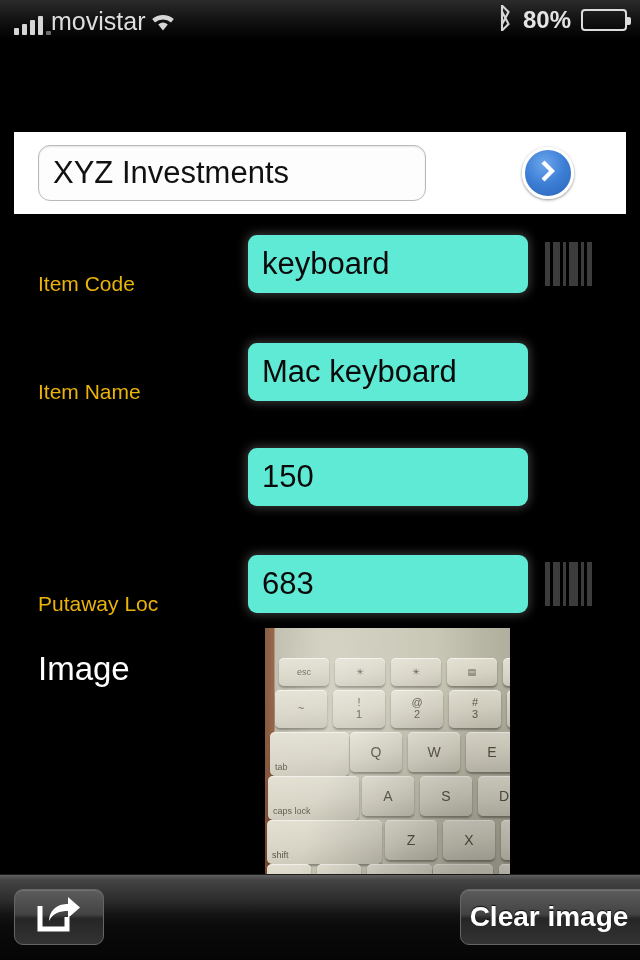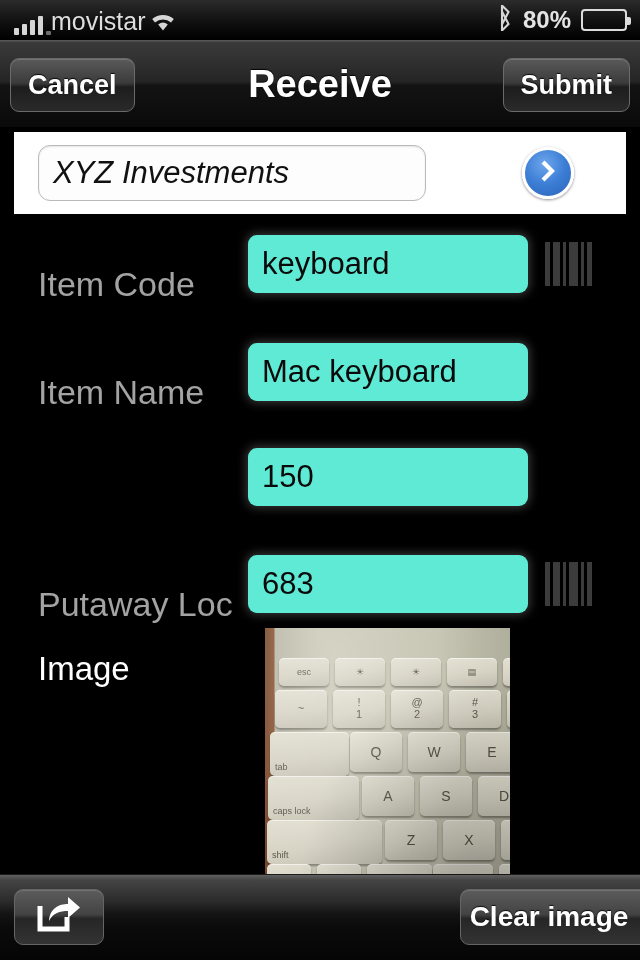--- a/index.html
+++ b/index.html
@@ -105,40 +105,40 @@
     margin-left: 24px;
     width: 388px; height: 56px;
     background: #fdfdfd;
     border: 1px solid #b9b9b9;
     border-radius: 12px;
     box-sizing: border-box;
     display: flex; align-items: center;
     padding: 0 14px;
     font-size: 31px; color: #111;
     box-shadow: inset 0 1px 2px rgba(0,0,0,0.10);
-    overflow: hidden; white-space: nowrap; font-style: italic;
+    overflow: hidden; white-space: nowrap;
   }
   .go-btn {
     margin-left: 96px;
     width: 52px; height: 52px; border-radius: 50%;
     background: radial-gradient(circle at 42% 30%, #6ea6ec 0%, #3d7fd6 48%, #2a62b8 100%);
     border: 3px solid #fff;
     box-shadow: 0 1px 3px rgba(0,0,0,0.45);
     box-sizing: border-box;
     display: flex; align-items: center; justify-content: center;
   }
 
   
   .row {
     position: absolute; left: 0; width: 640px; height: 72px;
     display: flex; align-items: center;
   }
   .row-label {
     position: absolute; left: 38px;
-    font-size: 34px; color: #a3a3a3; font-weight: normal;
+    font-size: 21px; color: #eab308; font-weight: normal;
     white-space: nowrap;
     margin-top: 40px;
   }
   .field {
     position: absolute; left: 248px;
     width: 280px; height: 58px;
     background: #5eead4;
     border-radius: 9px;
     box-sizing: border-box;
     display: flex; align-items: center;
@@ -240,25 +240,20 @@
           <path d="M5 6.5 L11.5 19 L5 25.5 L5 0.5 L11.5 7 L5 19.5" fill="none" stroke="#d6d6d6" stroke-width="2.1"></path>
         </svg>
       </span>
       <span class="batt-pct">80%</span>
       <span class="batt">
         <span class="batt-fill"></span>
       </span>
     </div>
   </div>
 
-  <div class="navbar">
-    <div class="navbtn left">Cancel</div>
-    <div class="nav-title">Receive</div>
-    <div class="navbtn right">Submit</div>
-  </div>
 
   <div class="banner">
     <div class="company-field" title="Company">XYZ Investments</div>
     <div class="go-btn">
       <span>
         <svg width="24" height="24" viewBox="0 0 24 24">
           <path d="M8.5 4.5 L16 12 L8.5 19.5" fill="none" stroke="#ffffff" stroke-width="4.2" stroke-linecap="square" stroke-linejoin="miter"></path>
         </svg>
       </span>
     </div>

